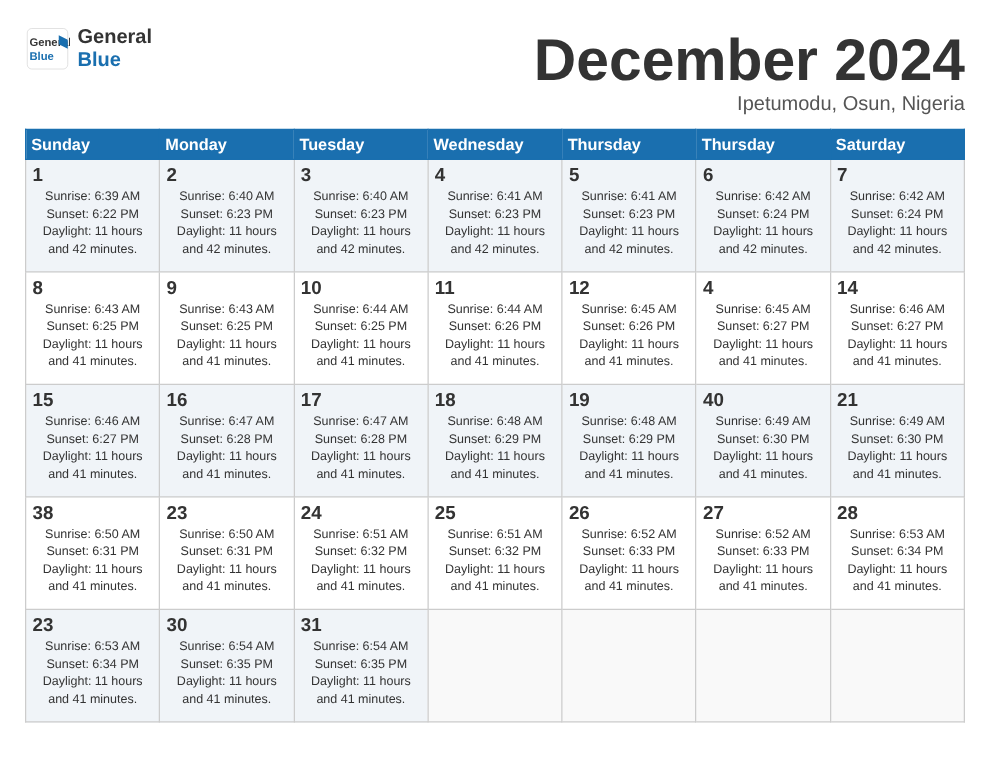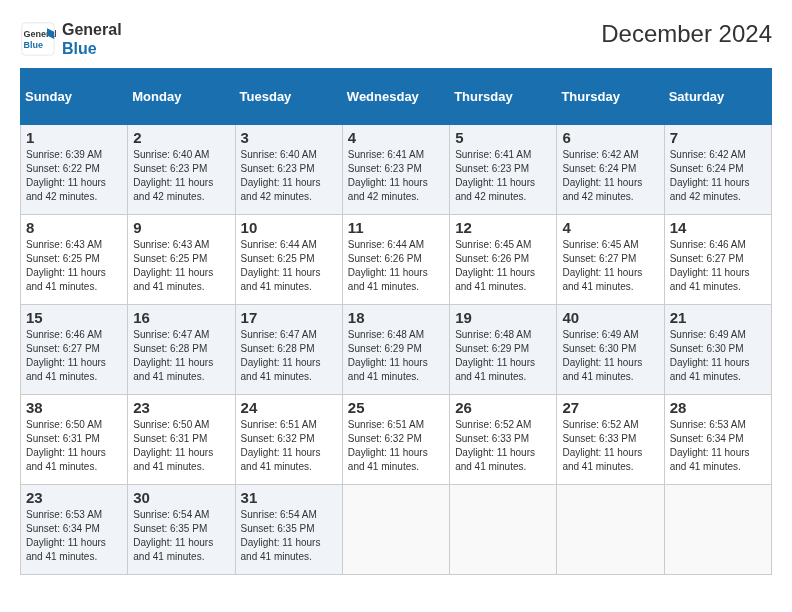--- a/index.html
+++ b/index.html
@@ -22,40 +22,40 @@
       gap: 6px;
     }
     .logo-icon {
       width: 36px;
       height: 36px;
     }
     .title-area {
       text-align: right;
     }
     .month-title {
-      font-size: 24px;
-      font-weight: normal;
+      font-size: 47px;
+      font-weight: bold;
       color: #333;
     }
     .location-title {
       font-size: 16px;
       color: #555;
     }
     table {
       width: 100%;
       border-collapse: collapse;
     }
     thead tr {
       background-color: #1a6faf;
     }
     thead th {
       color: #fff;
       font-size: 13px;
       font-weight: bold;
-      padding: 20px 4px;
+      padding: 4px 4px;
       text-align: left;
       border: 1px solid #1a6faf;
     }
     tbody tr {
       vertical-align: top;
     }
     tbody td {
       border: 1px solid #ccc;
       padding: 4px 5px;
       font-size: 10.5px;
@@ -73,20 +73,21 @@
     .day-num {
       font-size: 15px;
       font-weight: bold;
       display: block;
       margin-bottom: 2px;
     }
     .day-info {
       font-size: 10px;
       line-height: 1.4;
       color: #333;
+      text-align: center;
     }
     .empty-cell {
       background: #f9f9f9 !important;
     }
   </style>
 </head>
 <body>
 
 <div class="header-area">
   <div class="logo">
@@ -96,20 +97,21 @@
       <text x="4" y="30" font-family="Arial" font-size="10" font-weight="bold" fill="#1a6faf">Blue</text>
       <polygon points="30,8 38,12 38,20 30,16" fill="#1a6faf"></polygon>
     </svg>
     <div style="display:flex;flex-direction:column;line-height:1.2">
       <span style="font-weight:bold;font-size:16px;color:#333;">General</span>
       <span style="font-weight:bold;font-size:16px;color:#1a6faf;">Blue</span>
     </div>
   </div>
   <div class="title-area">
     <div class="month-title">December 2024</div>
+    <div class="location-title">Ipetumodu, Osun, Nigeria</div>
   </div>
 </div>
 
 <table>
   <thead>
     <tr id="header-row">
         <th>Sunday</th>
         <th>Monday</th>
         <th>Tuesday</th>
         <th>Wednesday</th>

